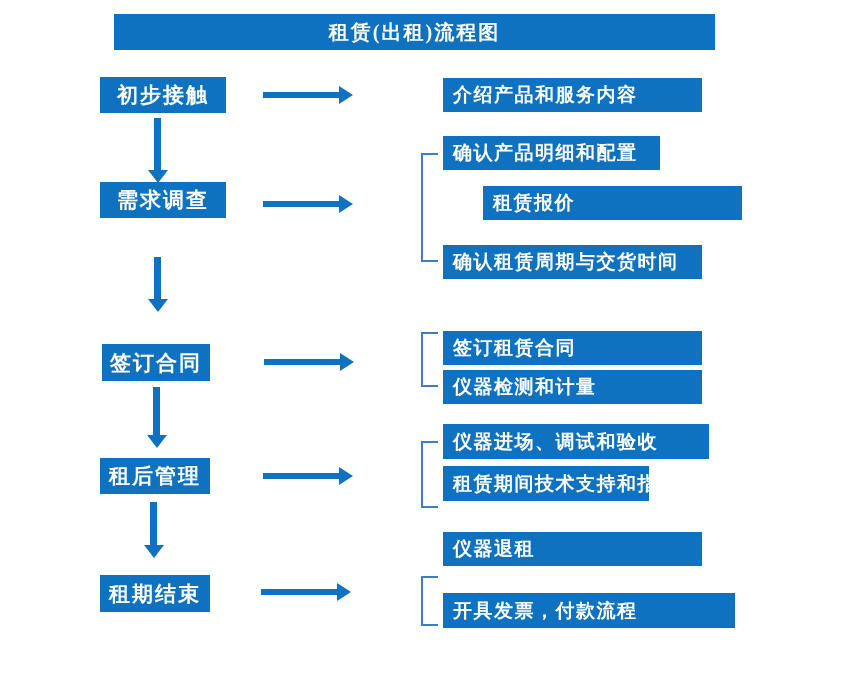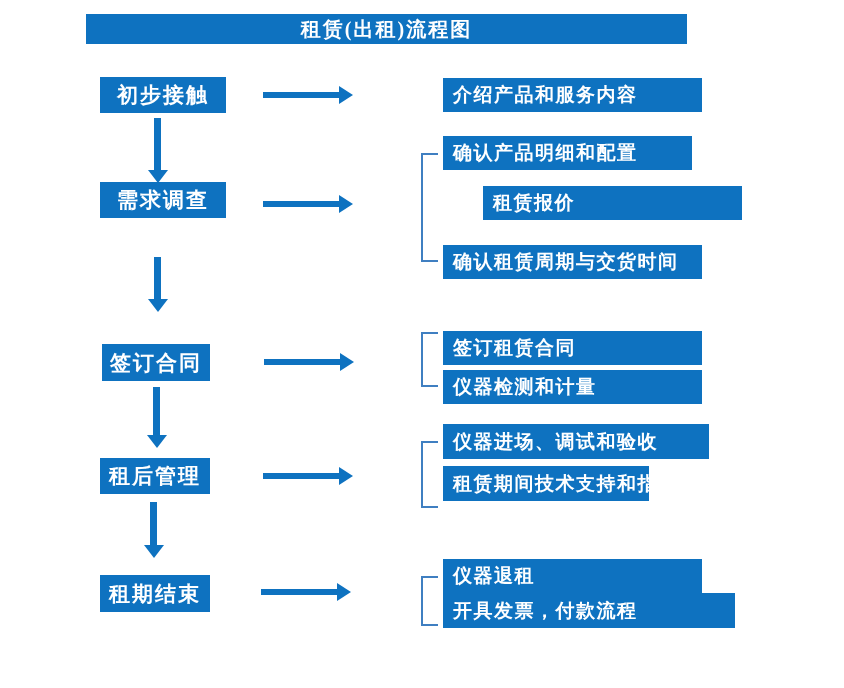--- a/index.html
+++ b/index.html
@@ -80,21 +80,21 @@
     border: 2px solid var(--bracket);
     border-right: none;
     box-sizing: border-box;
   }
 </style>
 </head>
 <body>
 
 <div class="canvas">
 
-  <div class="box title-bar" style="left:86px; top:14px; width:601px; height:30px;">租赁(出租)流程图</div>
+  <div class="box title-bar" style="left:114px; top:14px; width:601px; height:36px;">租赁(出租)流程图</div>
 
   <div class="box step" style="left:100px; top:77px; width:126px; height:36px;">初步接触</div>
   <div class="box step" style="left:100px; top:182px; width:126px; height:36px;">需求调查</div>
   <div class="box step" style="left:102px; top:344px; width:108px; height:37px;">签订合同</div>
   <div class="box step" style="left:100px; top:458px; width:110px; height:36px;">租后管理</div>
   <div class="box step" style="left:100px; top:575px; width:110px; height:37px;">租期结束</div>
 
   <div class="arrow-down" style="left:154px; top:118px; height:52px;"></div>
   <div class="arrow-down" style="left:154px; top:257px; height:42px;"></div>
   <div class="arrow-down" style="left:153px; top:387px; height:48px;"></div>
@@ -106,26 +106,26 @@
   <div class="arrow-right" style="left:263px; top:473px; width:76px;"></div>
   <div class="arrow-right" style="left:261px; top:589px; width:76px;"></div>
 
   <div class="bracket" style="left:421px; top:153px; height:109px;"></div>
   <div class="bracket" style="left:421px; top:332px; height:55px;"></div>
   <div class="bracket" style="left:421px; top:441px; height:67px;"></div>
   <div class="bracket" style="left:421px; top:576px; height:50px;"></div>
 
   <div class="box detail" style="left:443px; top:78px; width:259px; height:34px;">介绍产品和服务内容</div>
 
-  <div class="box detail" style="left:443px; top:136px; width:249px; height:34px;">确认产品明细和配置</div>
+  <div class="box detail" style="left:443px; top:136px; width:217px; height:34px;">确认产品明细和配置</div>
   <div class="box detail" style="left:443px; top:186px; width:259px; height:34px;margin-left:40px;">租赁报价</div>
   <div class="box detail" style="left:443px; top:245px; width:259px; height:34px;">确认租赁周期与交货时间</div>
 
   <div class="box detail" style="left:443px; top:315px; width:259px; height:34px;margin-top:16px;">签订租赁合同</div>
   <div class="box detail" style="left:443px; top:370px; width:259px; height:34px;">仪器检测和计量</div>
 
   <div class="box detail" style="left:443px; top:424px; width:266px; height:35px;">仪器进场、调试和验收</div>
   <div class="box detail" style="left:443px; top:466px; width:206px; height:35px;">租赁期间技术支持和指导</div>
 
-  <div class="box detail" style="left:443px; top:559px; width:259px; height:34px;">仪器退租</div>
+  <div class="box detail" style="left:443px; top:532px; width:259px; height:34px;">仪器退租</div>
   <div class="box detail" style="left:443px; top:593px; width:292px; height:35px;">开具发票，付款流程</div>
 
 </div>
 
 </body></html>

